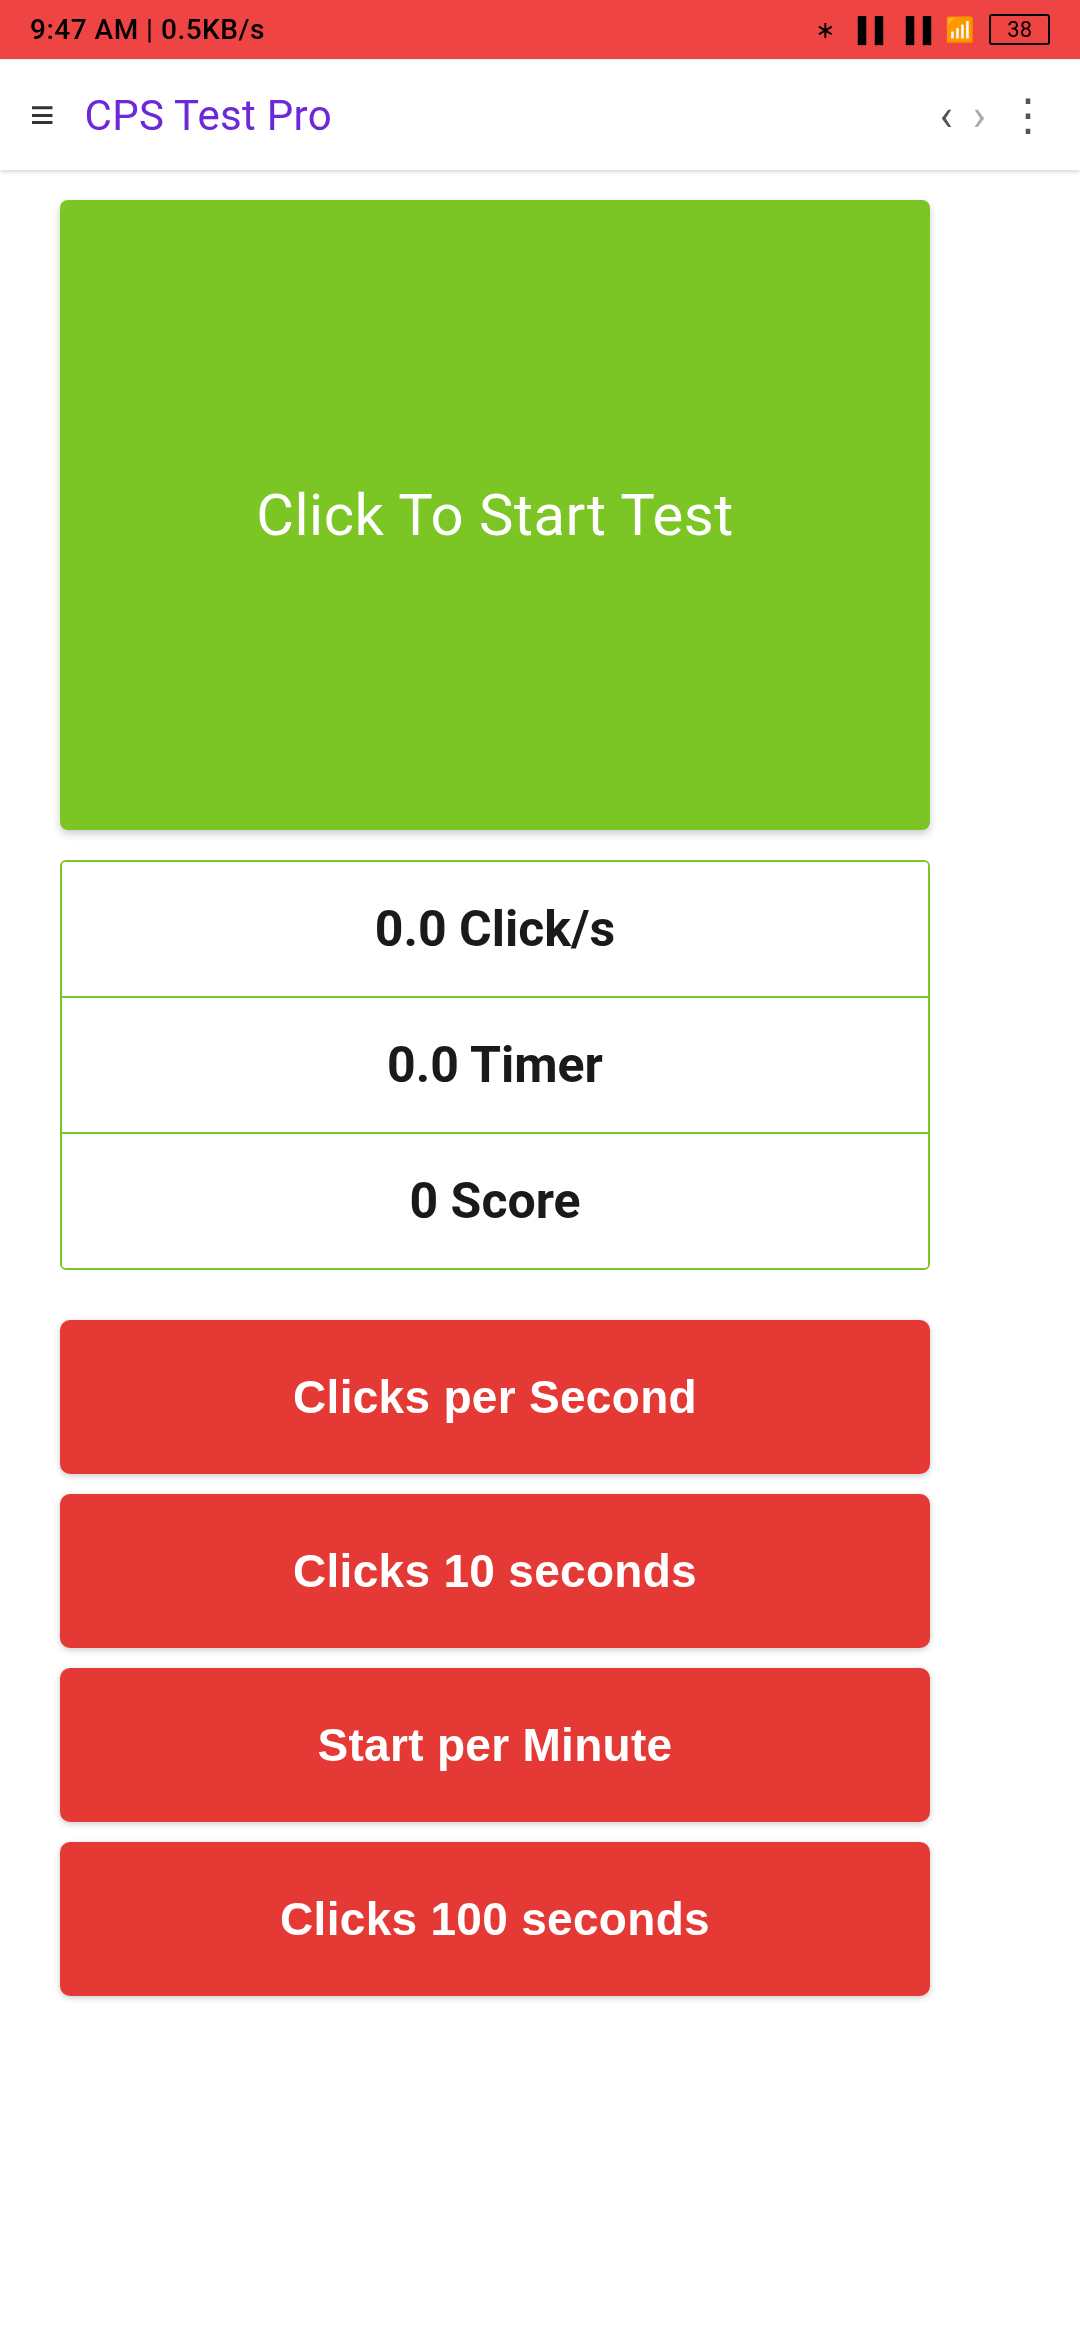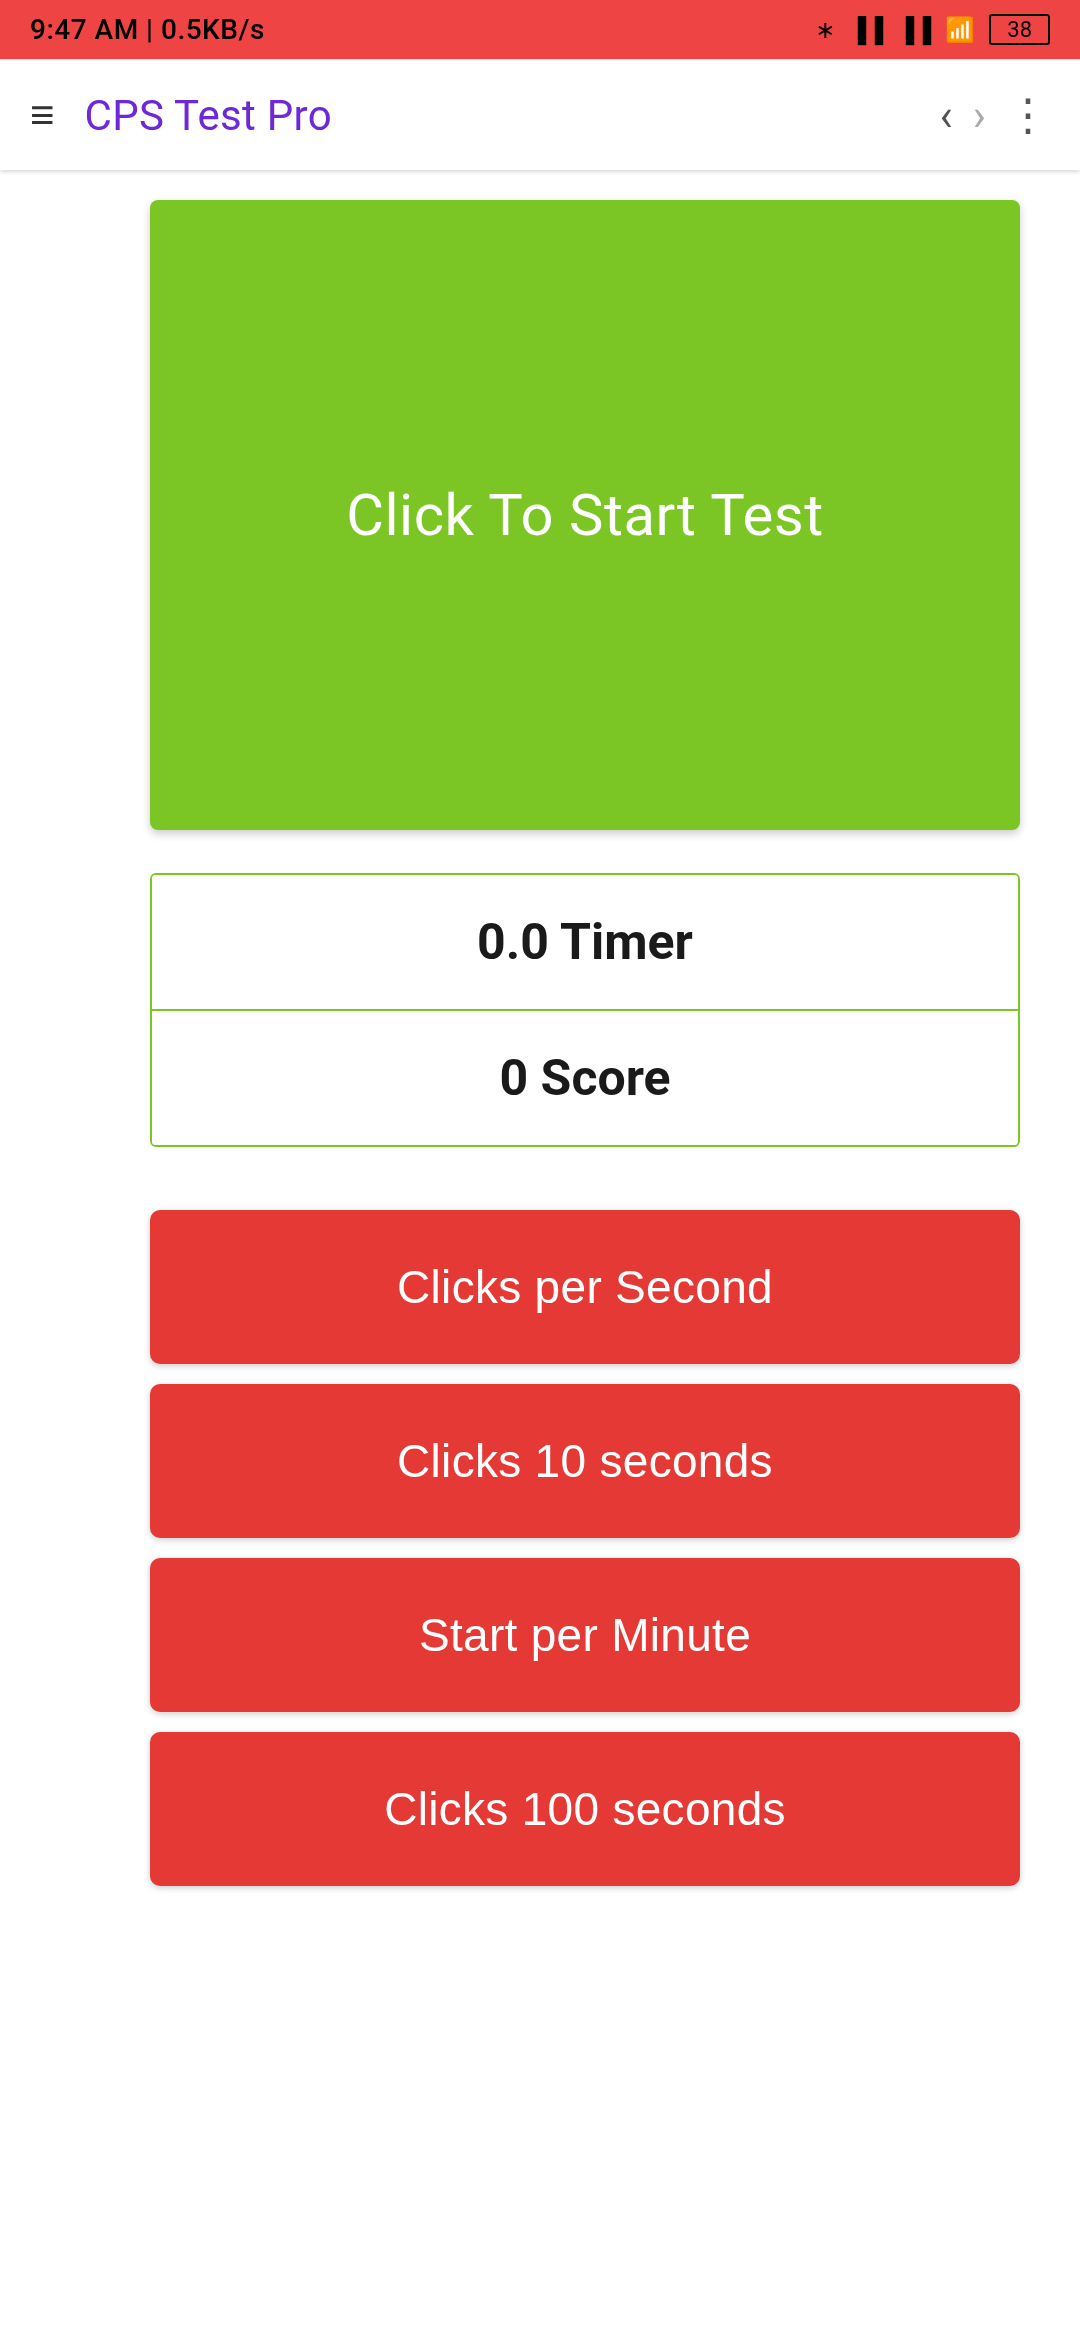--- a/index.html
+++ b/index.html
@@ -103,22 +103,22 @@
       color: #555555;
       cursor: pointer;
     }
 
     
     .main-content {
       width: 100%;
       padding: 30px 60px;
       display: flex;
       flex-direction: column;
-      align-items: flex-end;
-      gap: 13px;
+      align-items: flex-start;
+      gap: 0;
     }
 
     
     .click-area {
       width: 100%;
       max-width: 870px;
       height: 630px;
       background: #7bc625;
       border-radius: 8px;
       display: flex;
@@ -172,21 +172,21 @@
       gap: 20px;
     }
 
     .mode-button {
       width: 100%;
       padding: 50px 30px;
       background: #e53935;
       border: none;
       border-radius: 10px;
       font-size: 46px;
-      font-weight: 400;
+      font-weight: 700;
       color: #ffffff;
       cursor: pointer;
       text-align: center;
       letter-spacing: 0.3px;
       box-shadow: 0 2px 6px rgba(0,0,0,0.2);
     }
   </style>
 </head>
 <body>
 
@@ -212,20 +212,23 @@
 </div>
 
 <div class="main-content">
 
   <div class="click-area">
     <span class="click-area-text">Click To Start Test</span>
   </div>
 
   <div class="stats-box">
     <div class="stat-row">
+      <span class="stat-value">0.0 Click/s</span>
+    </div>
+    <div class="stat-row">
       <span class="stat-value">0.0 Timer</span>
     </div>
     <div class="stat-row">
       <span class="stat-value">0 Score</span>
     </div>
   </div>
 
   <div class="mode-buttons">
     <button class="mode-button">Clicks per Second</button>
     <button class="mode-button">Clicks 10 seconds</button>

